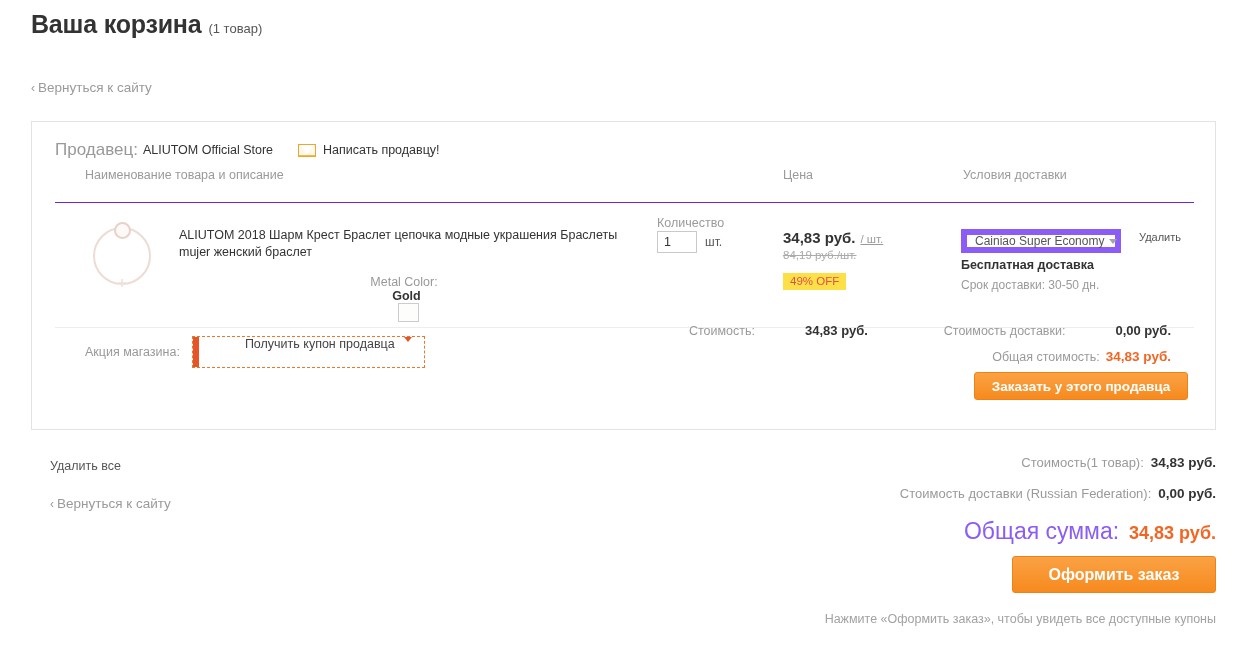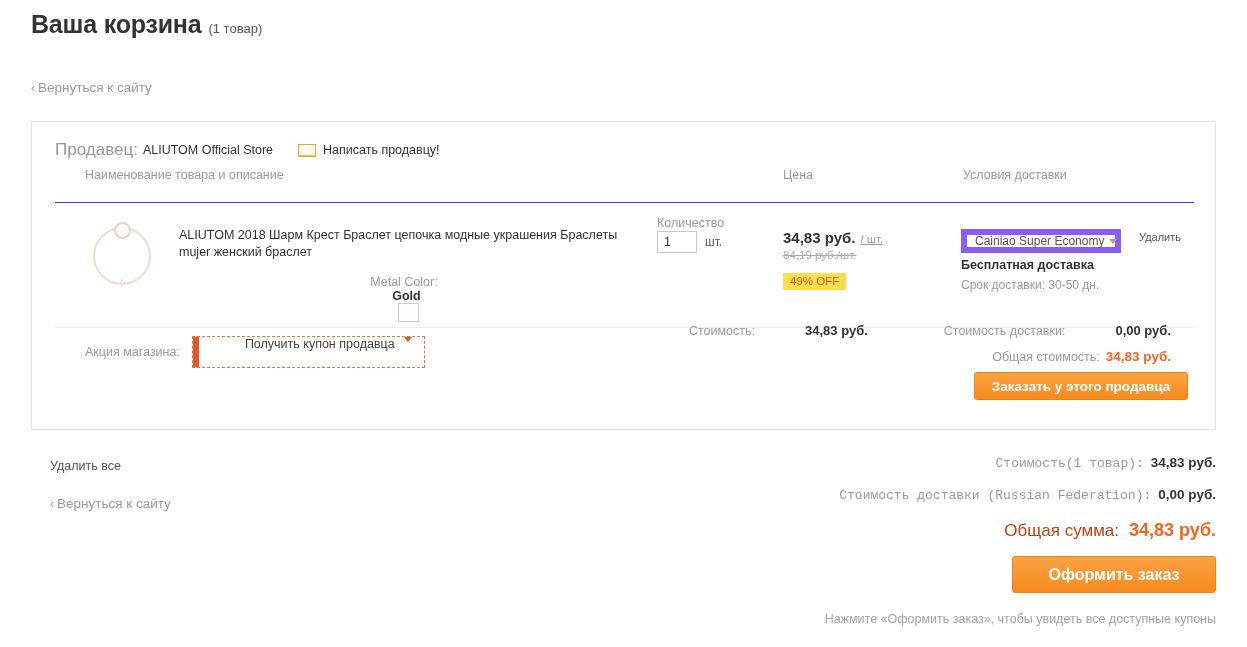--- a/index.html
+++ b/index.html
@@ -538,36 +538,35 @@
     width: 400px;
   }
   .sum-row {
     display: flex;
     justify-content: flex-end;
     align-items: baseline;
   }
   .sum-label {
     font-size: 13px;
     color: #9a9a9a;
-    font-family: Liberation Mono, monospace;
   }
   .sum-value {
     font-size: 13.5px;
     font-weight: bold;
     color: #333333;
     margin-left: 7px;
   }
   .sum-row-2 { margin-top: 16px; }
   .sum-row-3 {
     margin-top: 17px;
     align-items: baseline;
   }
   .grand-label {
-    font-size: 17px;
-    color: #c2410c;
+    font-size: 23px;
+    color: #8b5cf6;
   }
   .grand-value {
     font-size: 18px;
     font-weight: bold;
     color: #f26522;
     margin-left: 10px;
   }
   .btn-checkout {
     position: absolute;
     right: 31px;

